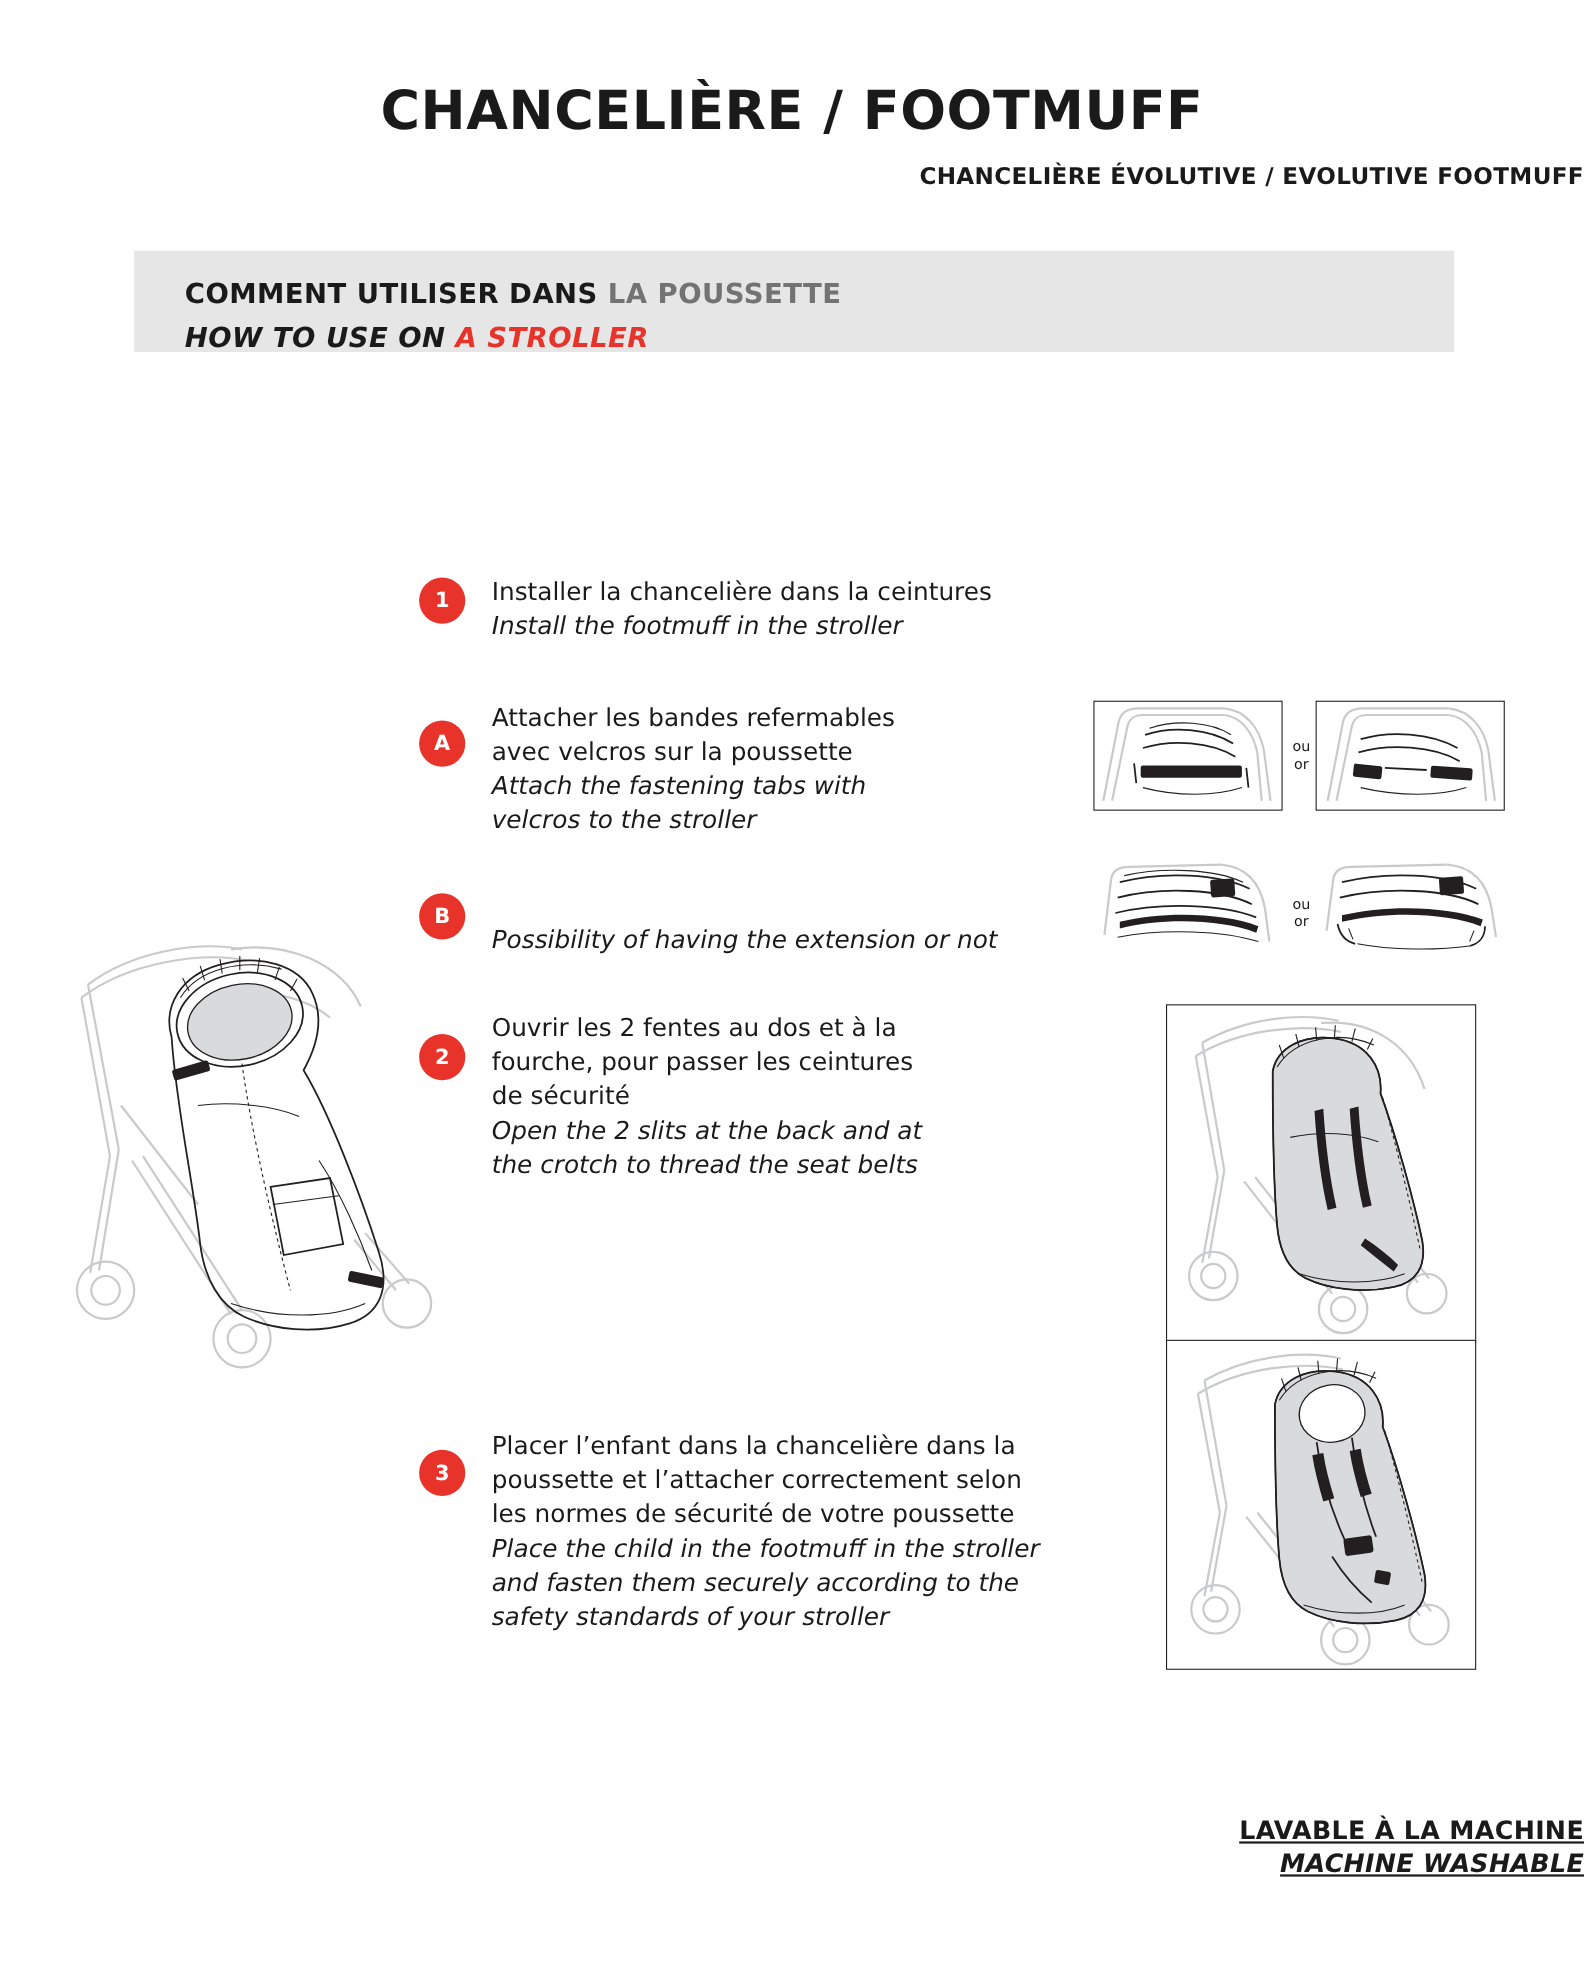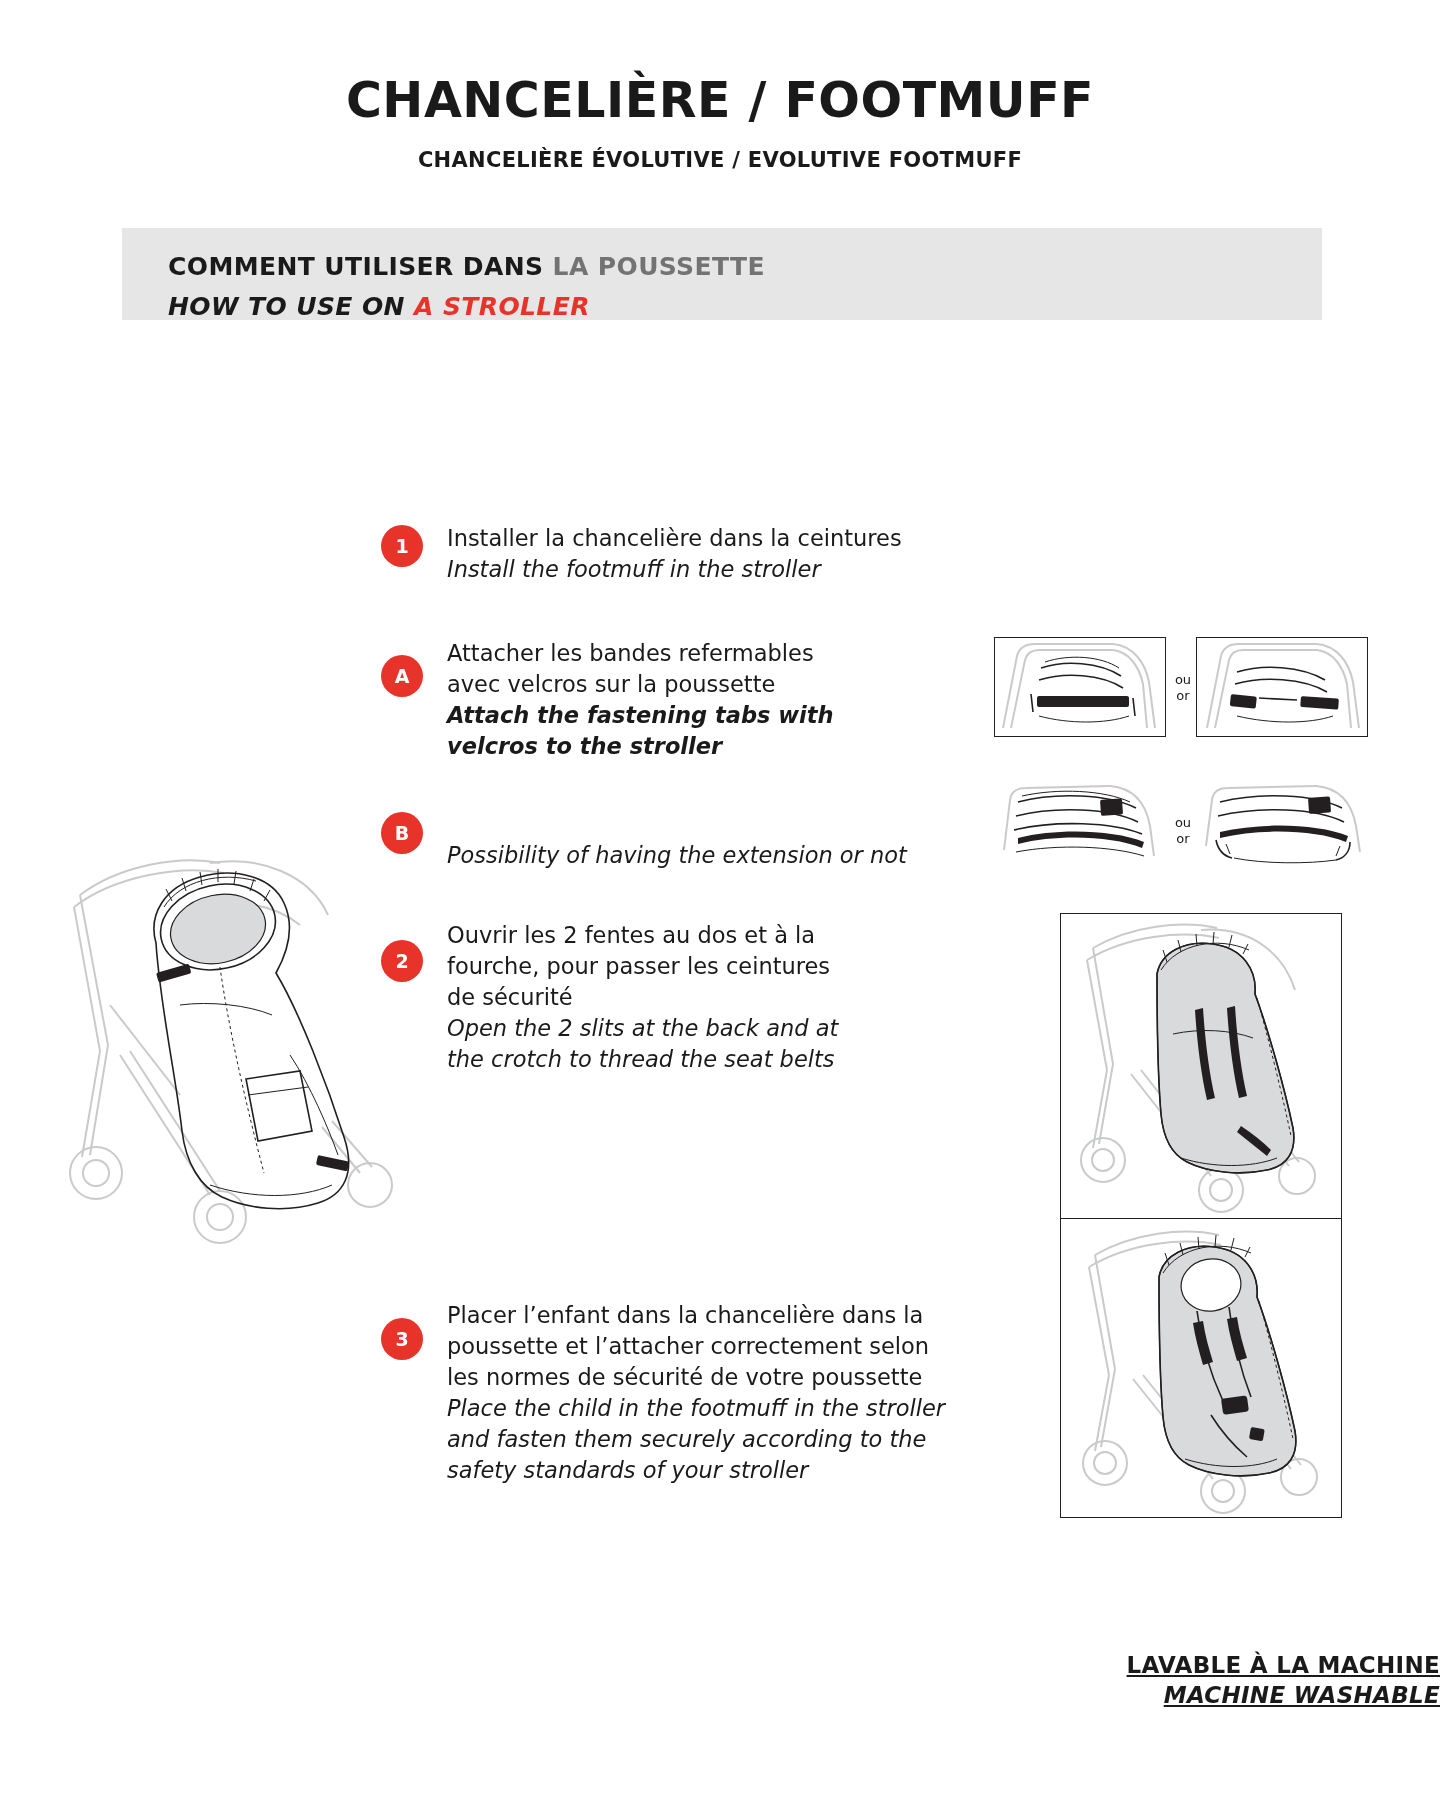--- a/index.html
+++ b/index.html
@@ -31,21 +31,21 @@
     font-family: "DejaVu Sans", sans-serif;
     font-weight: bold;
     font-size: 49px;
     letter-spacing: 0.5px;
     color: #1a1a1a;
   }
   .subtitle {
     position: absolute;
     left: 0; top: 148px;
     width: 1440px;
-    text-align: center;
+    text-align: right;
     font-family: "DejaVu Sans", sans-serif;
     font-weight: bold;
     font-size: 21px;
     letter-spacing: 0.3px;
     color: #1a1a1a;
   }
 
   
   .banner {
     position: absolute;
@@ -222,21 +222,21 @@
     </svg>
   </div>
 
   <div class="step-badge" style="left:381px; top:525px;">1</div>
   <div class="step-text" style="left:447px; top:523px; width:520px;">Installer la chancelière dans la ceintures</div>
   <div class="step-text en" style="left:447px; top:554px; width:520px;">Install the footmuff in the stroller</div>
 
   <div class="step-badge" style="left:381px; top:655px;">A</div>
   <div class="step-text" style="left:447px; top:638px; width:470px;">Attacher les bandes refermables
 avec velcros sur la poussette</div>
-  <div class="step-text en" style="left:447px; top:700px; width:470px;font-weight:bold;">Attach the fastening tabs with
+  <div class="step-text en" style="left:447px; top:700px; width:470px;">Attach the fastening tabs with
 velcros to the stroller</div>
 
   <div class="panel" style="left:994px; top:637px; width:172px; height:100px;">
     <svg width="169" height="97" viewBox="0 0 169 97">
       <path class="ln" d="M8 90 L22 18 C24 10 30 6 40 6 L118 6"></path>
       <path class="ln" d="M16 90 L30 22 C32 15 36 12 44 12 L118 12"></path>
       <path class="ln" d="M118 6 C138 8 150 24 154 44 L160 90"></path>
       <path class="ln" d="M118 12 C134 14 144 28 148 46 L152 90"></path>
       <path class="ln-d" d="M46 30 C70 22 104 24 126 38"></path>
       <path class="ln-d" d="M44 42 C70 34 106 36 128 50"></path>

